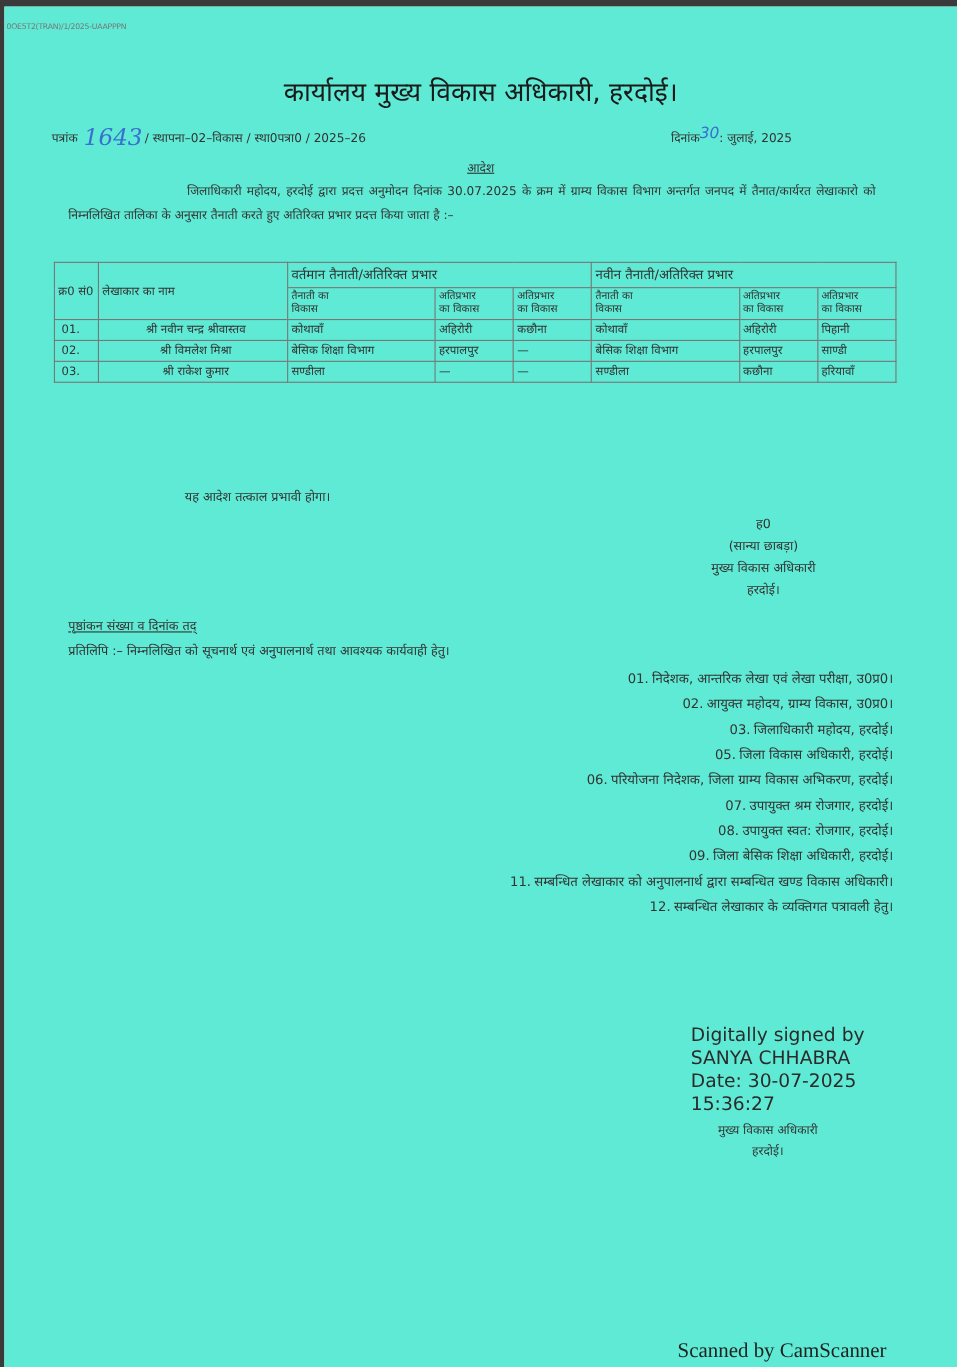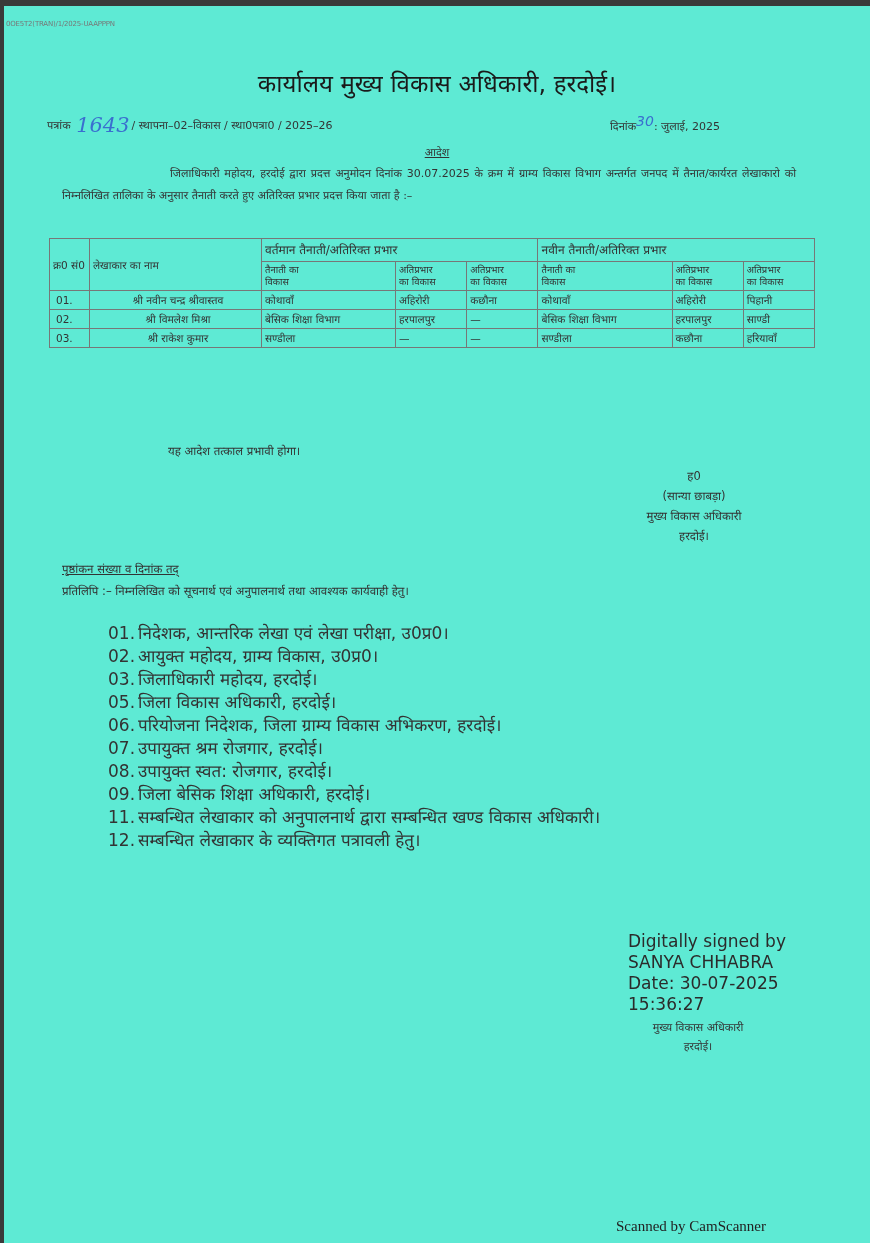--- a/index.html
+++ b/index.html
@@ -23,28 +23,28 @@
   table.orders { position:absolute; left:45px; top:232px; width:766px; border-collapse:collapse; font-size:10.5px; color:#333; }
   table.orders td, table.orders th { border:1.4px solid #777; text-align:left; font-weight:normal; padding:2px 3px; line-height:14px; }
   table.orders th.group { font-size:12px; padding:4px 3px; }
   table.orders th.sub { font-size:9.5px; line-height:12px; }
   table.orders td.name { text-align:center; padding-left:8px; }
   table.orders td.sno { text-align:left; padding-left:6px; width:30px; }
   .effect { position:absolute; left:164px; top:393px; font-size:11.5px; color:#333;margin-top:44px; }
   .sig-block { position:absolute; left:600px; top:460px; width:180px; text-align:center; font-size:11.5px; line-height:20px; color:#333; }
   .endorse-title { position:absolute; left:58px; top:555px; font-size:11.5px; text-decoration:underline; color:#333; }
   .copy-intro { position:absolute; left:58px; top:577px; font-size:11.5px; color:#333; }
-  .copy-list { position:absolute; left:88px; top:600px; width:720px; margin:16px; padding:0; list-style:none; font-size:17px; color:#333; }
+  .copy-list { position:absolute; left:88px; top:600px; width:720px; margin:0; padding:0; list-style:none; font-size:12px; color:#333;text-align:right; }
   .copy-list li { line-height:23px; }
   .copy-list li .num { margin-right:3px; }
   .copy-list li.wrap { line-height:23px; }
   .copy-list li.wrap .cont { display:block; padding-left:18px; }
   .dsig { position:absolute; left:624px; top:925px; font-family:"DejaVu Sans", sans-serif; font-size:17px; line-height:21px; color:#2b2b2b; }
   .dsig-title { position:absolute; left:614px; top:1012px; width:160px; text-align:center; font-size:11px; line-height:19px; color:#333; }
-  .scanned { position:absolute; left:612px; top:1212px; font-family:"Liberation Serif", serif; font-size:15px; color:#222; }
+  .scanned { position:absolute; left:612px; top:1212px; font-family:"Liberation Serif", serif; font-size:19px; color:#222; }
 </style>
 </head>
 <body>
 
 <div class="viewer-top"></div>
 <div class="viewer-left"></div>
 
 <div class="page">
   <div class="doc-id">0OE5T2(TRAN)/1/2025-UAAPPPN</div>
 

